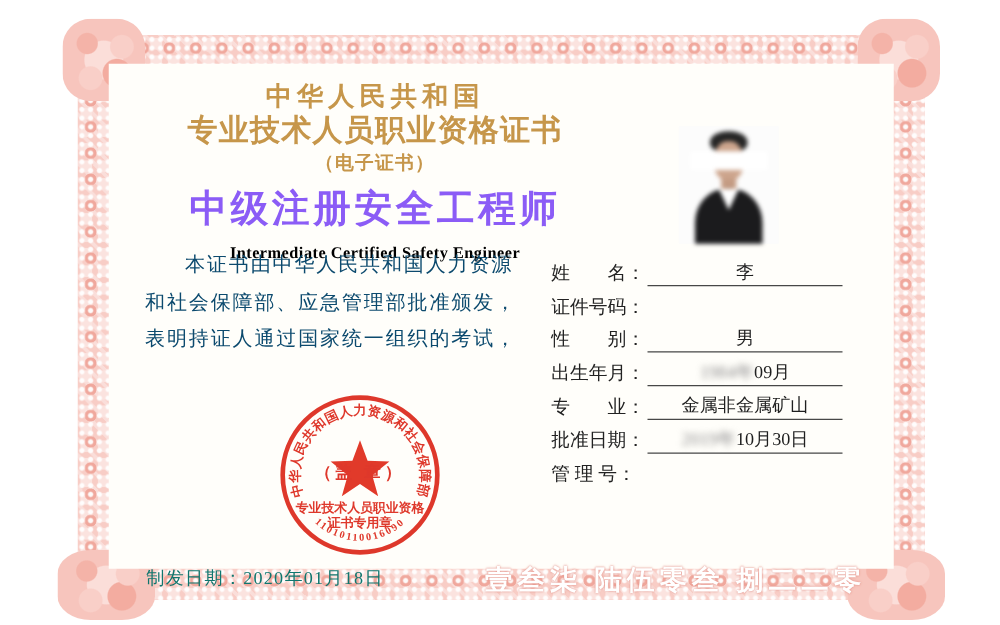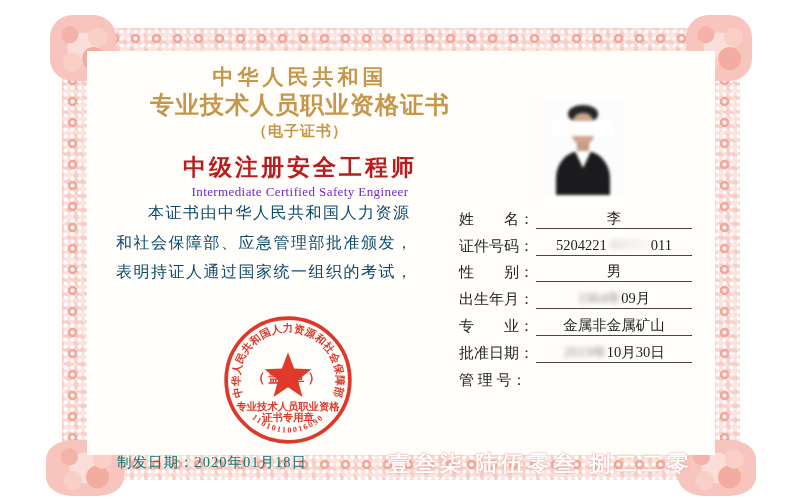--- a/index.html
+++ b/index.html
@@ -36,42 +36,42 @@
   .corner.tr{right:-12px;top:-13px;}
   .corner.bl{left:-16px;bottom:-16px;width:78px;height:56px;}
   .corner.br{right:-16px;bottom:-16px;width:78px;height:56px;}
   #inner-paper{position:absolute;left:25px;top:23px;right:25px;bottom:25px;background:#fffefa;}
   
   #title-block{position:absolute;left:88px;top:64px;width:424px;text-align:center;}
   .gold{color:#c6964a;}
   #country-title{font-size:21px;font-weight:bold;letter-spacing:4px;line-height:26px;}
   #cert-type-title{font-size:24px;font-weight:bold;letter-spacing:1px;line-height:30px;}
   #cert-subtype{font-size:15px;font-weight:bold;letter-spacing:1px;line-height:22px;}
-  #cert-name{font-size:23px;font-weight:bold;color:#b91c1c;letter-spacing:3px;line-height:28px;margin-top:12px;}
-  #cert-name-en{font-size:13px;color:#6d28d9;letter-spacing:0.4px;line-height:16px;margin-top:2px;}
+  #cert-name{font-size:30px;font-weight:bold;color:#8b5cf6;letter-spacing:3px;line-height:28px;margin-top:12px;}
+  #cert-name-en{font-size:13px;color:#000000;letter-spacing:0.4px;line-height:16px;margin-top:12px;font-weight:bold;}
   
   #description{position:absolute;left:116px;top:198px;width:310px;font-size:16px;
     line-height:29.5px;letter-spacing:1.5px;color:#0c4a6e;}
   #description .desc-line{white-space:nowrap;}
   #description .desc-line:first-child{text-indent:2em;}
   
   #seal{position:absolute;left:221px;top:313px;width:134px;height:134px;opacity:0.95;mix-blend-mode:multiply;}
   
   #issue-line{position:absolute;left:117px;top:437px;font-size:14.5px;color:#0f766e;letter-spacing:1px;margin-top:16px;}
   
   #photo{position:absolute;left:543px;top:101px;width:80px;height:94px;background:#fcfcfc;overflow:visible;}
   #photo .person{position:absolute;inset:0;filter:blur(1.8px);}
   .hair{position:absolute;left:25px;top:4px;width:30px;height:17px;background:#262626;border-radius:50% 50% 42% 42%;}
   .face{position:absolute;left:28px;top:12px;width:24px;height:32px;background:#cda58d;border-radius:46%;}
   .neck{position:absolute;left:34px;top:42px;width:12px;height:10px;background:#c49b83;}
   .suit{position:absolute;left:13px;top:50px;width:54px;height:44px;background:#1b1b1d;border-radius:46% 46% 6% 6% / 62% 62% 0 0;}
   .shirt{position:absolute;left:32px;top:50px;width:16px;height:17px;background:#ffffff;clip-path:polygon(0 0,100% 0,50% 100%);}
   .eye-bar{position:absolute;left:9px;top:20px;width:62px;height:15px;background:#ffffff;}
   
-  #fields-list{position:absolute;left:441px;top:202px;width:240px;margin-left:18px;}
+  #fields-list{position:absolute;left:441px;top:202px;width:240px;}
   .field-row{display:flex;align-items:flex-end;height:26.8px;}
   .field-label{font-size:15px;color:#222;white-space:pre;line-height:20px;}
   .field-value{width:156px;margin-left:2px;text-align:center;font-size:14.5px;color:#1f1f1f;
     line-height:20px;white-space:nowrap;}
   .field-value.underlined{border-bottom:1.5px solid #474747;}
   .blurred{filter:blur(2.6px);color:#8d8d8d;}
   .mask{display:inline-block;width:38px;height:11px;margin:0 3px;border-radius:3px;
     background:linear-gradient(90deg, rgba(190,185,180,0.30), rgba(205,200,195,0.12));filter:blur(2px);}
   
   #serial-capital{position:absolute;left:388px;top:449px;font-size:22px;font-weight:bold;color:#ffffff;
@@ -143,21 +143,20 @@
     </div>
   </div>
 
   <div id="fields-list">
       <div class="field-row">
         <span class="field-label">姓　　名：</span>
         <span class="field-value underlined"><span>李</span></span>
       </div>
       <div class="field-row">
         <span class="field-label">证件号码：</span>
-        <span class="field-value underlined"><span>5204221</span><span class="mask"></span><span>011</span></span>
       </div>
       <div class="field-row">
         <span class="field-label">性　　别：</span>
         <span class="field-value underlined"><span>男</span></span>
       </div>
       <div class="field-row">
         <span class="field-label">出生年月：</span>
         <span class="field-value underlined"><span class="blurred">1984年</span><span>09月</span></span>
       </div>
       <div class="field-row">

